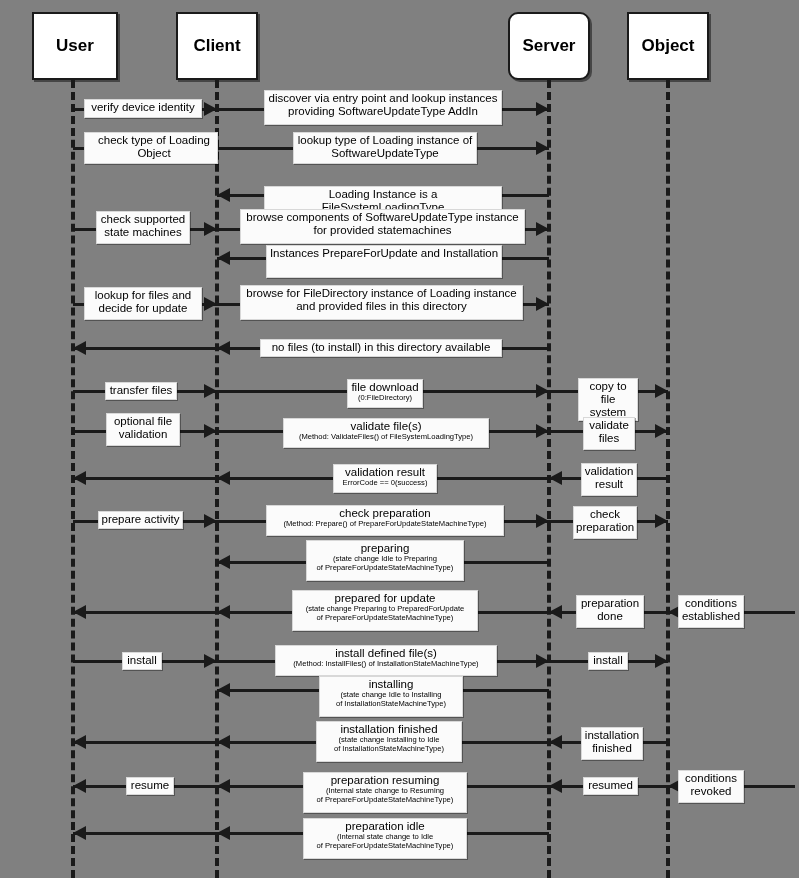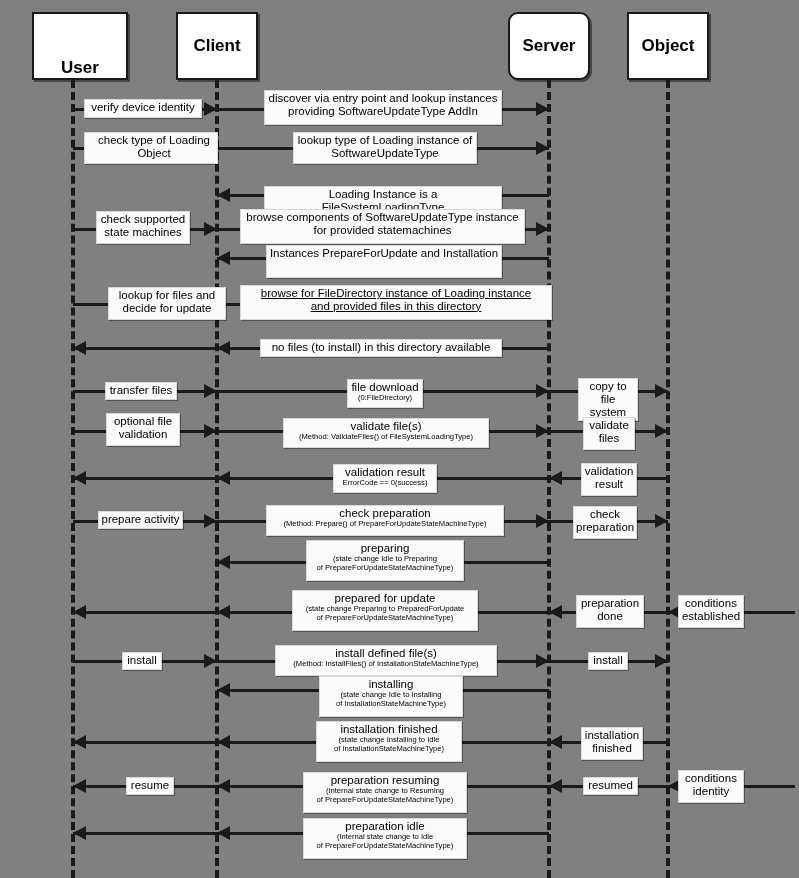--- a/index.html
+++ b/index.html
@@ -72,21 +72,21 @@
     display: block;
     font-size: 7.6px;
     line-height: 1.18;
   }
 </style>
 </head>
 <body>
 
 <div id="canvas">
   <div id="actors-layer">
-      <div class="actor-box" style="left: 32px; top: 12px; width: 96px; height: 68px; align-items: flex-end;">
+      <div class="actor-box" style="left: 32px; top: 12px; width: 86px; height: 68px;">
         <span>User</span>
       </div>
       <div class="actor-box" style="left: 176px; top: 12px; width: 82px; height: 68px;">
         <span>Client</span>
       </div>
       <div class="actor-box" style="left: 508px; top: 12px; width: 82px; height: 68px; border-radius: 10px;">
         <span>Server</span>
       </div>
       <div class="actor-box" style="left: 627px; top: 12px; width: 82px; height: 68px;">
         <span>Object</span>
@@ -207,25 +207,25 @@
         <span class="title">check supported</span>
         <span class="title">state machines</span>
       </div>
       <div class="msg" style="left: 240px; top: 209px; width: 285px; min-height: 35px;">
         <span class="title">browse components of SoftwareUpdateType instance</span>
         <span class="title">for provided statemachines</span>
       </div>
       <div class="msg" style="left: 266px; top: 245px; width: 236px; min-height: 33px;">
         <span class="title">Instances PrepareForUpdate and Installation</span>
       </div>
-      <div class="msg" style="left: 84px; top: 287px; width: 118px; min-height: 33px; margin-left: 24px;">
+      <div class="msg" style="left: 84px; top: 287px; width: 118px; min-height: 33px;">
         <span class="title">lookup for files and</span>
         <span class="title">decide for update</span>
       </div>
-      <div class="msg" style="left: 240px; top: 285px; width: 312px; min-height: 35px; text-decoration: underline;">
+      <div class="msg" style="left: 240px; top: 285px; width: 283px; min-height: 35px;">
         <span class="title">browse for FileDirectory instance of Loading instance</span>
         <span class="title">and provided files in this directory</span>
       </div>
       <div class="msg" style="left: 260px; top: 339px; width: 242px; min-height: 18px;">
         <span class="title">no files (to install) in this directory available</span>
       </div>
       <div class="msg" style="left: 105px; top: 382px; width: 72px; min-height: 18px;">
         <span class="title">transfer files</span>
       </div>
       <div class="msg" style="left: 347px; top: 379px; width: 76px; min-height: 29px;">
@@ -304,21 +304,21 @@
         <span class="title">installation</span>
         <span class="title">finished</span>
       </div>
       <div class="msg" style="left: 316px; top: 721px; width: 146px; min-height: 41px;">
         <span class="title">installation finished</span>
         <span class="sub">(state change Installing to Idle</span>
         <span class="sub">of  InstallationStateMachineType)</span>
       </div>
       <div class="msg" style="left: 678px; top: 770px; width: 66px; min-height: 33px;">
         <span class="title">conditions</span>
-        <span class="title">identity</span>
+        <span class="title">revoked</span>
       </div>
       <div class="msg" style="left: 583px; top: 777px; width: 55px; min-height: 18px;">
         <span class="title">resumed</span>
       </div>
       <div class="msg" style="left: 303px; top: 772px; width: 164px; min-height: 41px;">
         <span class="title">preparation resuming</span>
         <span class="sub">(Internal state change to Resuming</span>
         <span class="sub">of  PrepareForUpdateStateMachineType)</span>
       </div>
       <div class="msg" style="left: 126px; top: 777px; width: 48px; min-height: 18px;">

